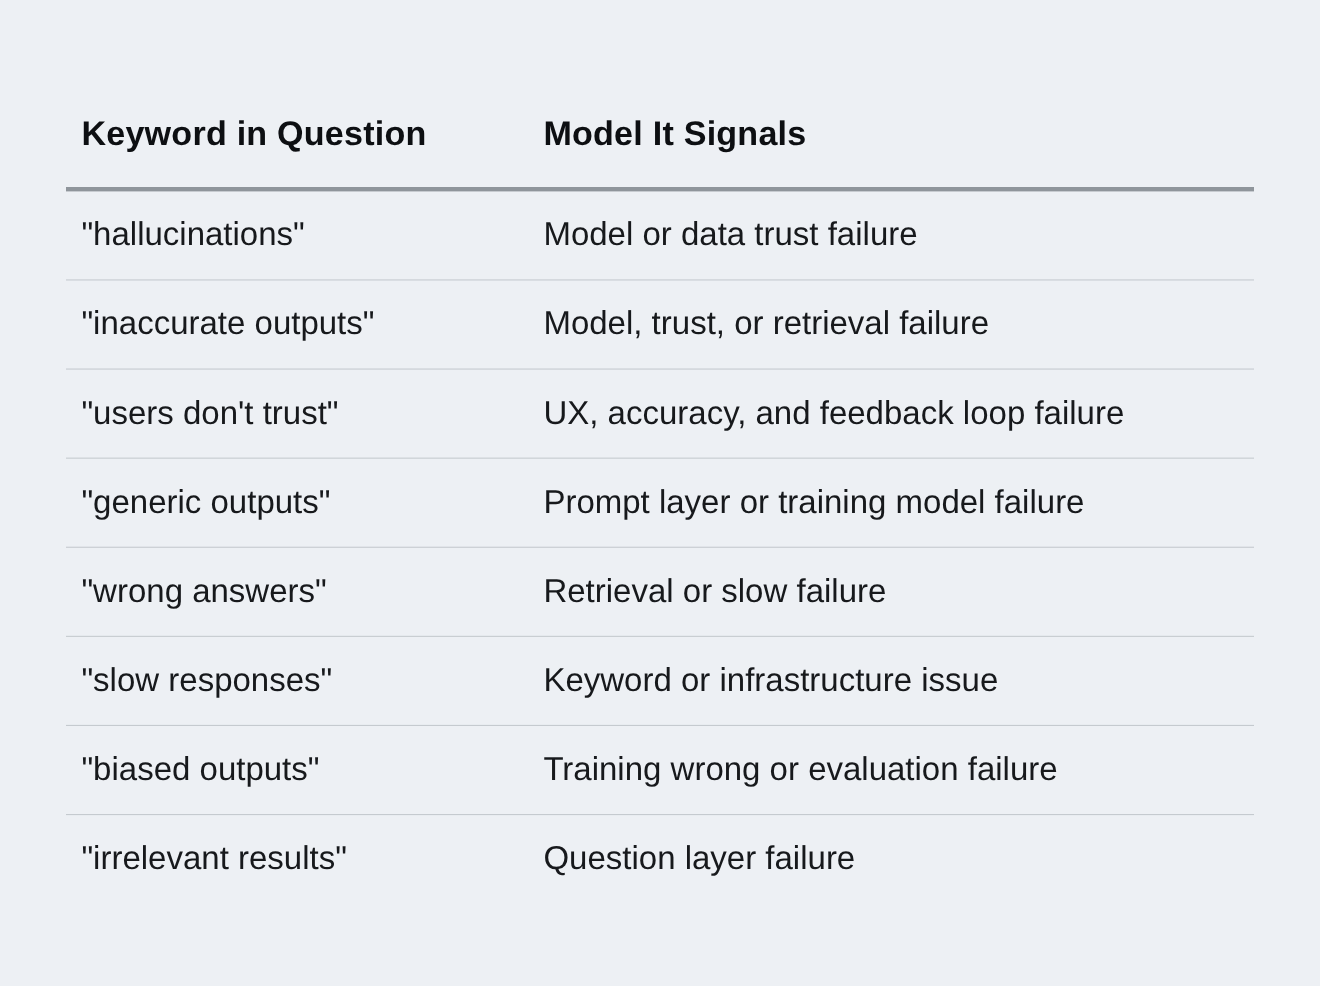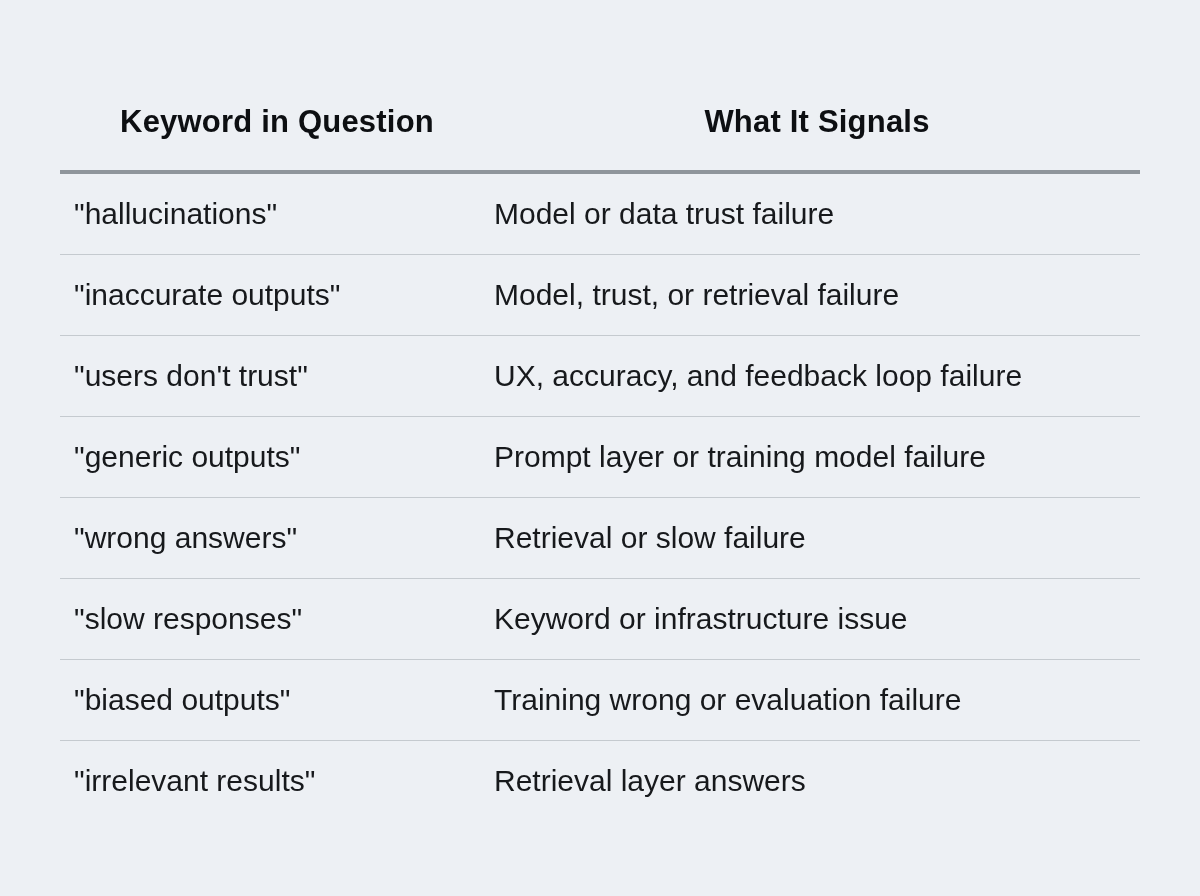--- a/index.html
+++ b/index.html
@@ -21,21 +21,21 @@
     width: 1080px;
   }
   table.signals-table {
     width: 1080px;
     border-collapse: collapse;
     table-layout: fixed;
   }
   col.col-keyword { width: 420px; }
   col.col-signal  { width: 660px; }
   th {
-    text-align: center;
+    text-align: left;
     vertical-align: middle;
     font-size: 31px;
     font-weight: 700;
     letter-spacing: 0.2px;
     color: #0d0f12;
     height: 84px;
     padding: 0 0 6px 14px;
     border-bottom: 4px solid #8f959b;
   }
   td {
@@ -57,21 +57,21 @@
 
 <div class="table-wrap">
   <table class="signals-table">
     <colgroup>
       <col class="col-keyword">
       <col class="col-signal">
     </colgroup>
     <thead>
       <tr>
         <th>Keyword in Question</th>
-        <th>What It Signals</th>
+        <th>Model It Signals</th>
       </tr>
     </thead>
     <tbody>
       <tr class="table-row">
         <td>"hallucinations"</td>
         <td>Model or data trust failure</td>
       </tr>
       <tr class="table-row">
         <td>"inaccurate outputs"</td>
         <td>Model, trust, or retrieval failure</td>
@@ -91,17 +91,17 @@
       <tr class="table-row">
         <td>"slow responses"</td>
         <td>Keyword or infrastructure issue</td>
       </tr>
       <tr class="table-row">
         <td>"biased outputs"</td>
         <td>Training wrong or evaluation failure</td>
       </tr>
       <tr class="table-row">
         <td>"irrelevant results"</td>
-        <td>Retrieval layer answers</td>
+        <td>Question layer failure</td>
       </tr>
     </tbody>
   </table>
 </div>
 
 </body></html>

